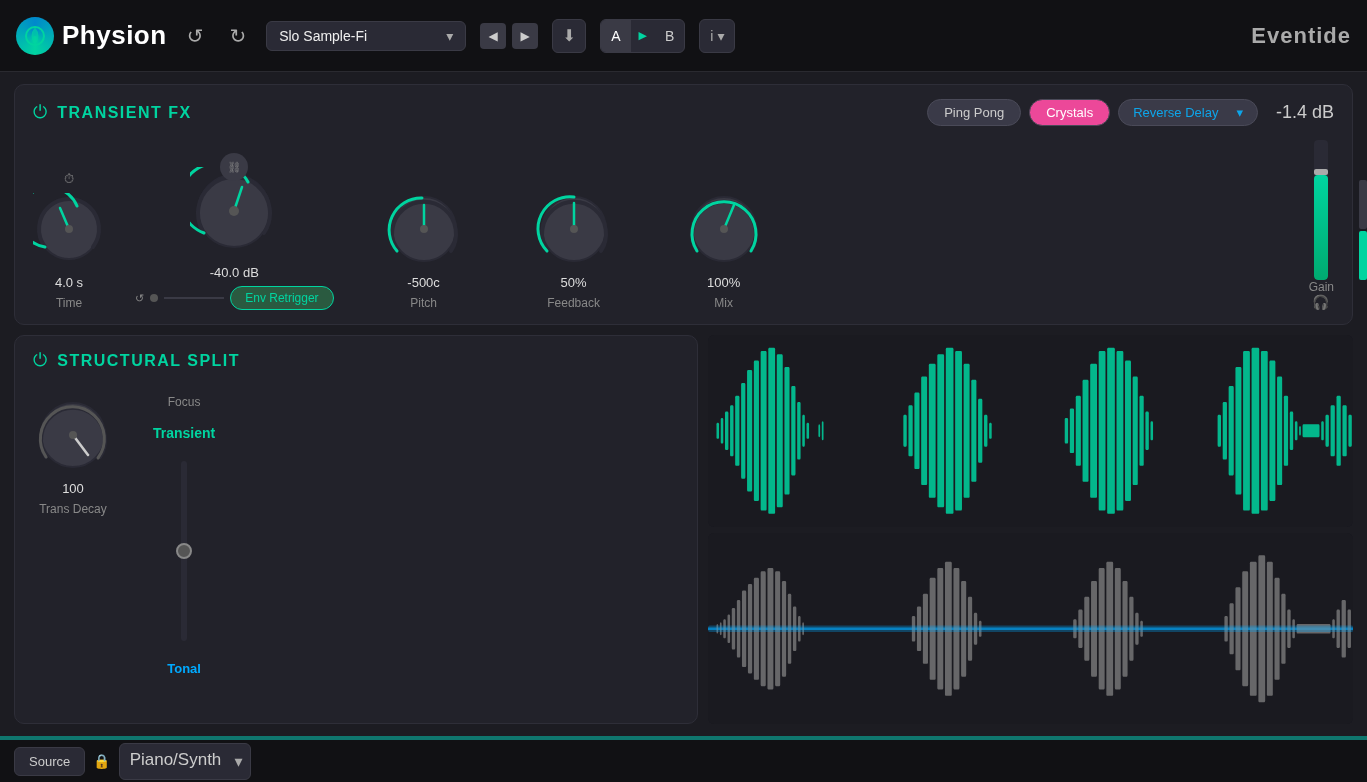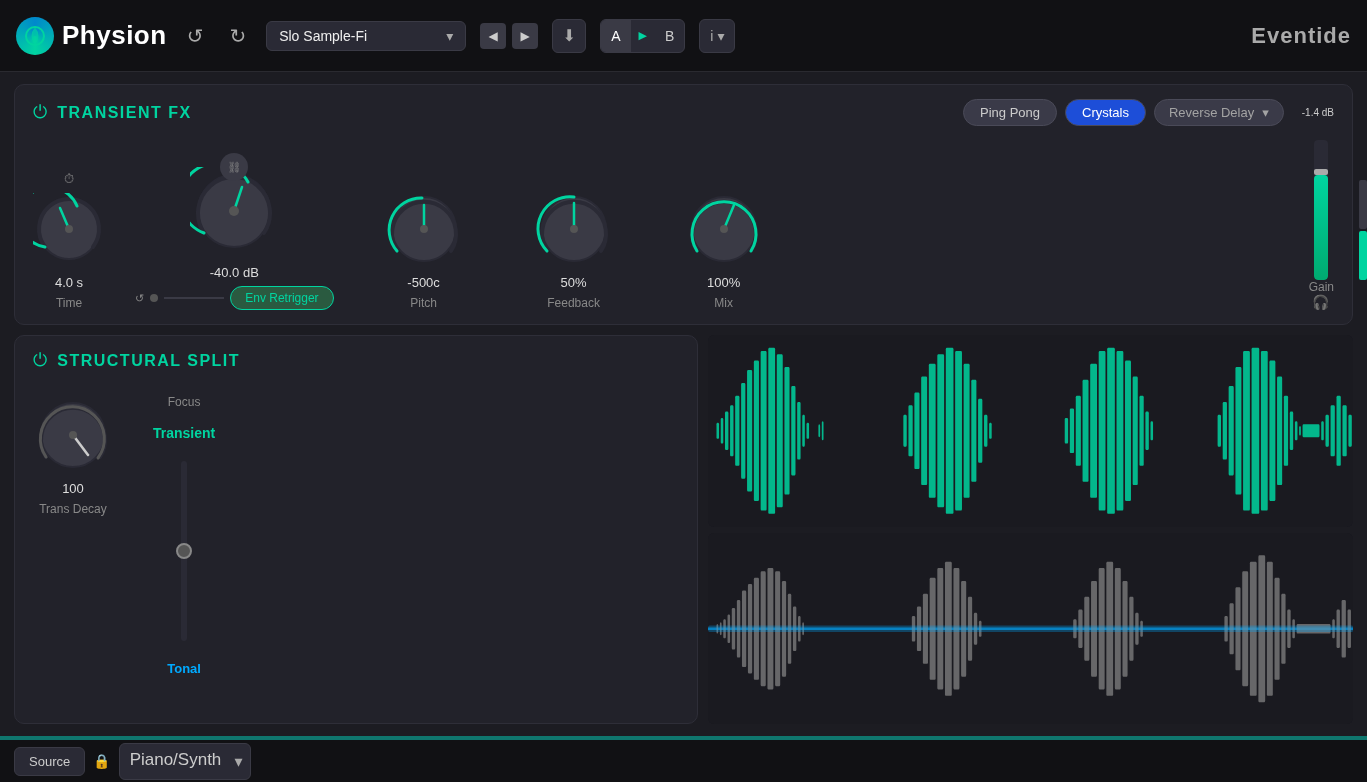--- a/index.html
+++ b/index.html
@@ -123,29 +123,29 @@
     }
     .fx-pills {
       margin-left: auto;
       display: flex; gap: 8px; align-items: center;
     }
     .pill {
       background: #3a3a48; border: 1px solid #4a4a58;
       border-radius: 20px; padding: 5px 16px;
       font-size: 13px; color: #ccc; cursor: pointer;
     }
-    .pill.active { background: #1d4ed8; color: #fff; text-align: right; }
+    .pill.active { background: #ec4899; color: #fff; text-align: right; }
     .fx-type-dropdown {
       background: #3a3a48; border: 1px solid #4a4a58;
       border-radius: 20px; padding: 5px 14px;
-      font-size: 13px; color: #a3a3a3; cursor: pointer;
-      display: flex; align-items: center; gap: 8px;
+      font-size: 13px; color: #0ea5e9; cursor: pointer;
+      display: flex; align-items: center; gap: 18px;
     }
     .gain-value {
-      font-size: 10px; color: #ccc; margin-left: 10px;
+      font-size: 18px; color: #ccc; margin-left: 10px;
     }
 
     .knobs-row {
       display: flex; align-items: flex-end; gap: 30px;
     }
     .knob-group {
       display: flex; flex-direction: column; align-items: center;
       gap: 6px;
     }
     .knob-value { font-size: 13px; color: #ddd; }

